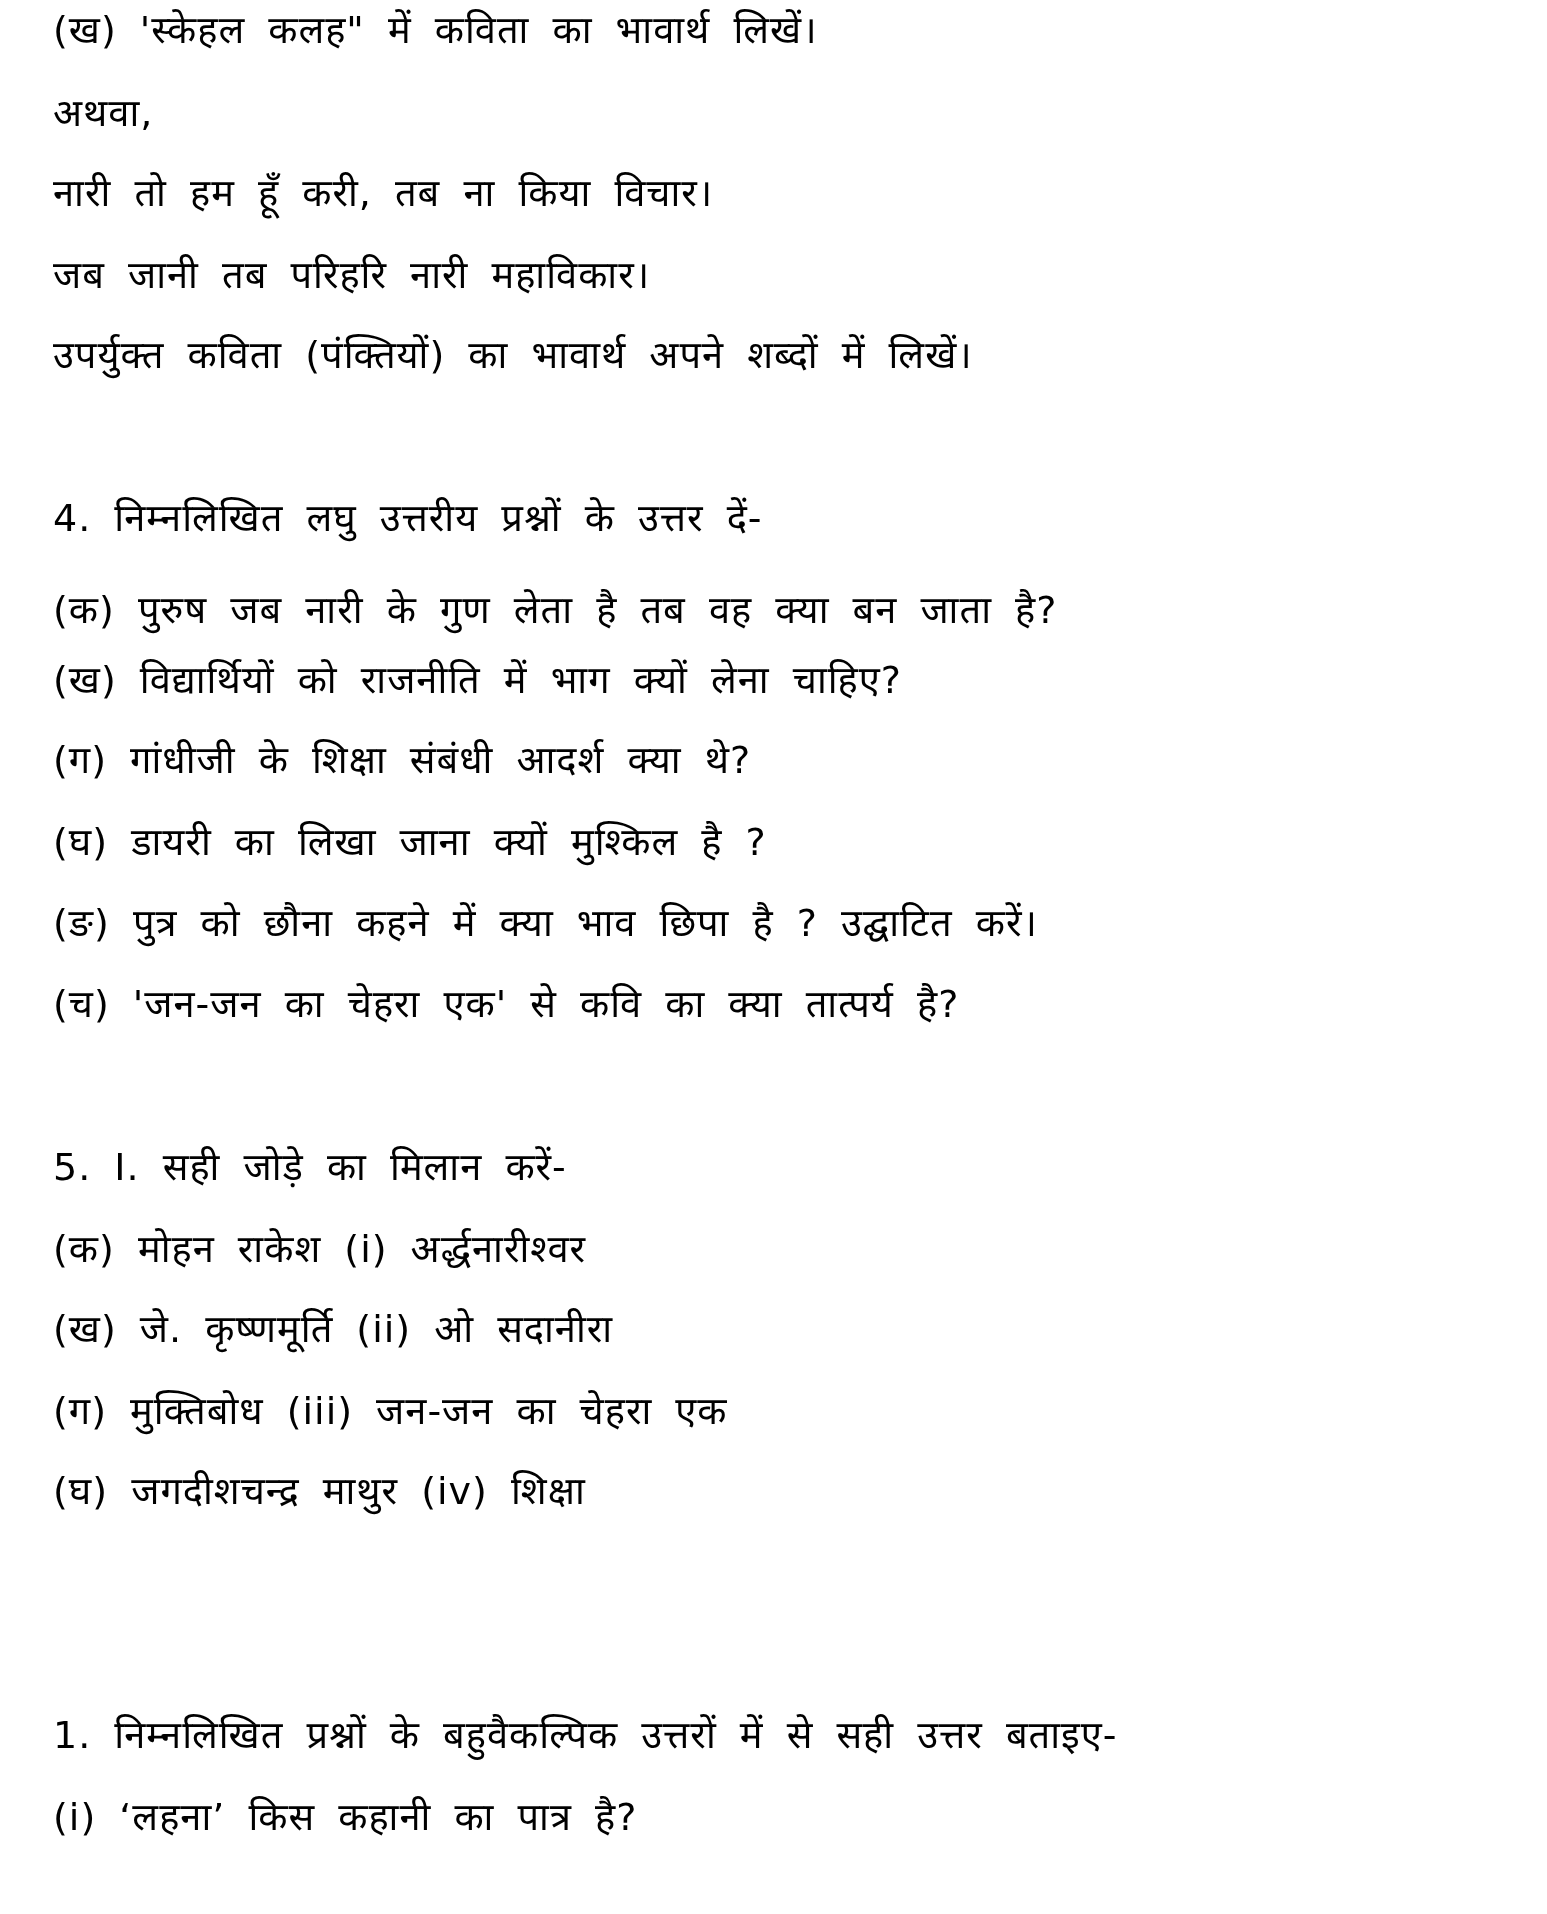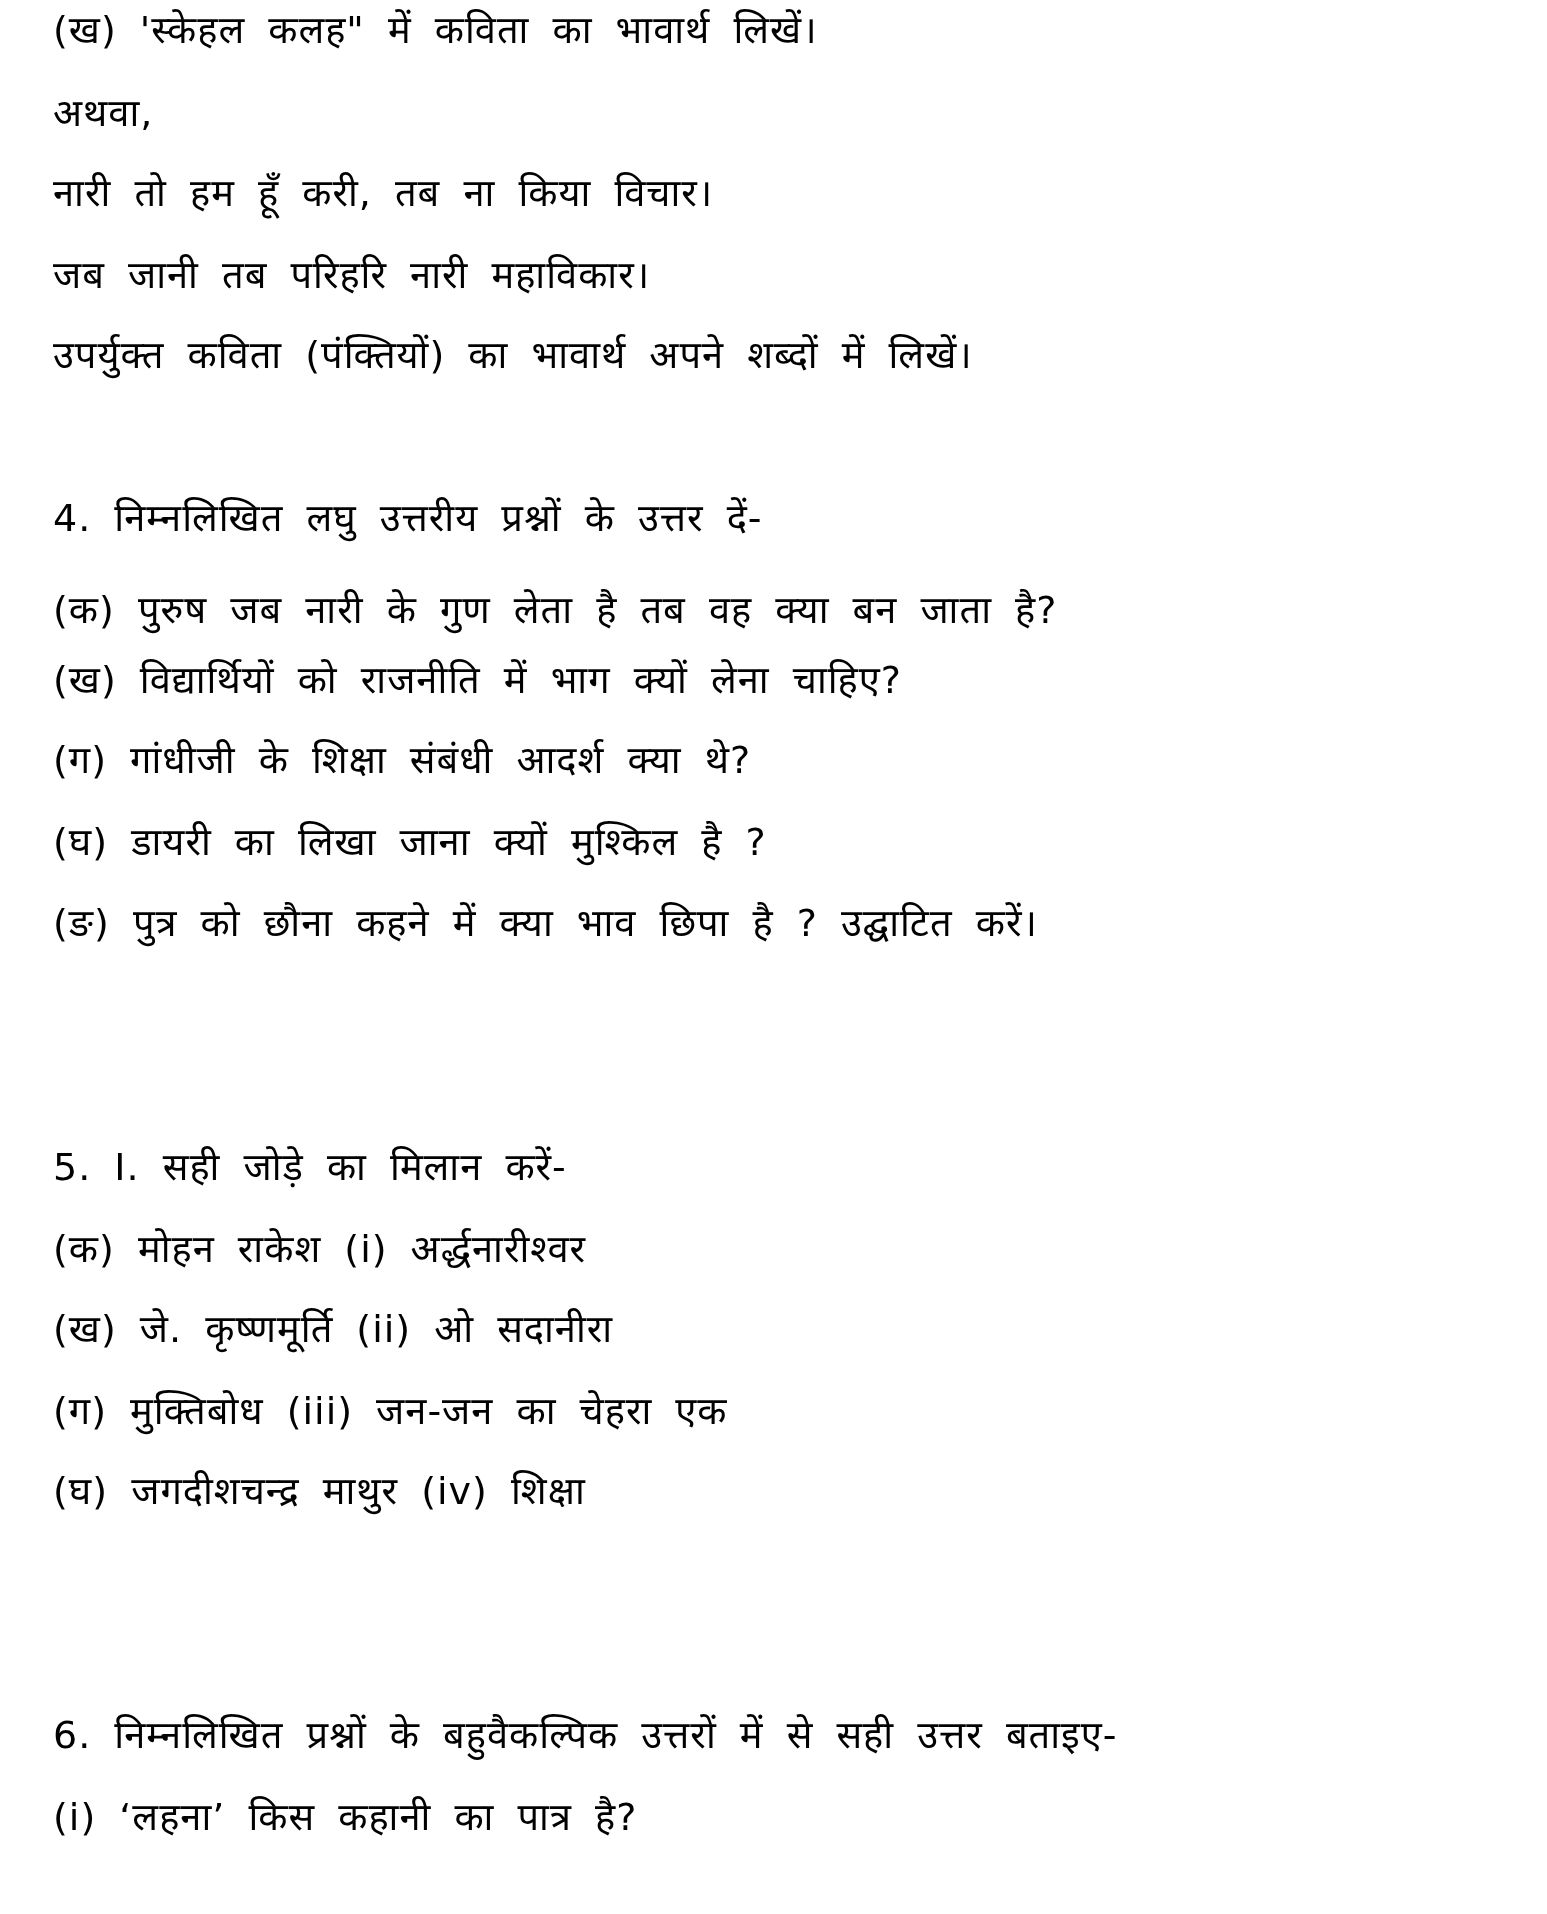--- a/index.html
+++ b/index.html
@@ -24,22 +24,23 @@
   <div class="line" style="top:169px">नारी तो हम हूँ करी, तब ना किया विचार।</div>
   <div class="line" style="top:251px">जब जानी तब परिहरि नारी महाविकार।</div>
   <div class="line" style="top:331px">उपर्युक्त कविता (पंक्तियों) का भावार्थ अपने शब्दों में लिखें।</div>
 
   <div class="line" style="top:494px">4. निम्नलिखित लघु उत्तरीय प्रश्नों के उत्तर दें-</div>
   <div class="line" style="top:586px">(क) पुरुष जब नारी के गुण लेता है तब वह क्या बन जाता है?</div>
   <div class="line" style="top:736px">(ग) गांधीजी के शिक्षा संबंधी आदर्श क्या थे?</div>
   <div class="line" style="top:656px">(ख) विद्यार्थियों को राजनीति में भाग क्यों लेना चाहिए?</div>
   <div class="line" style="top:818px">(घ) डायरी का लिखा जाना क्यों मुश्किल है ?</div>
   <div class="line" style="top:899px">(ङ) पुत्र को छौना कहने में क्या भाव छिपा है ? उद्घाटित करें।</div>
+  <div class="line" style="top:980px">(च) 'जन-जन का चेहरा एक' से कवि का क्या तात्पर्य है?</div>
 
   <div class="line" style="top:1143px">5. I. सही जोड़े का मिलान करें-</div>
   <div class="line" style="top:1225px">(क) मोहन राकेश (i) अर्द्धनारीश्वर</div>
   <div class="line" style="top:1305px">(ख) जे. कृष्णमूर्ति (ii) ओ सदानीरा</div>
   <div class="line" style="top:1387px">(ग) मुक्तिबोध (iii) जन-जन का चेहरा एक</div>
   <div class="line" style="top:1467px">(घ) जगदीशचन्द्र माथुर (iv) शिक्षा</div>
 
-  <div class="line" style="top:1711px">6. निम्नलिखित प्रश्नों के बहुवैकल्पिक उत्तरों में से सही उत्तर बताइए-</div>
+  <div class="line" style="top:1711px">1. निम्नलिखित प्रश्नों के बहुवैकल्पिक उत्तरों में से सही उत्तर बताइए-</div>
   <div class="line" style="top:1793px">(i) ‘लहना’ किस कहानी का पात्र है?</div>
 </div>
 
 </body></html>

